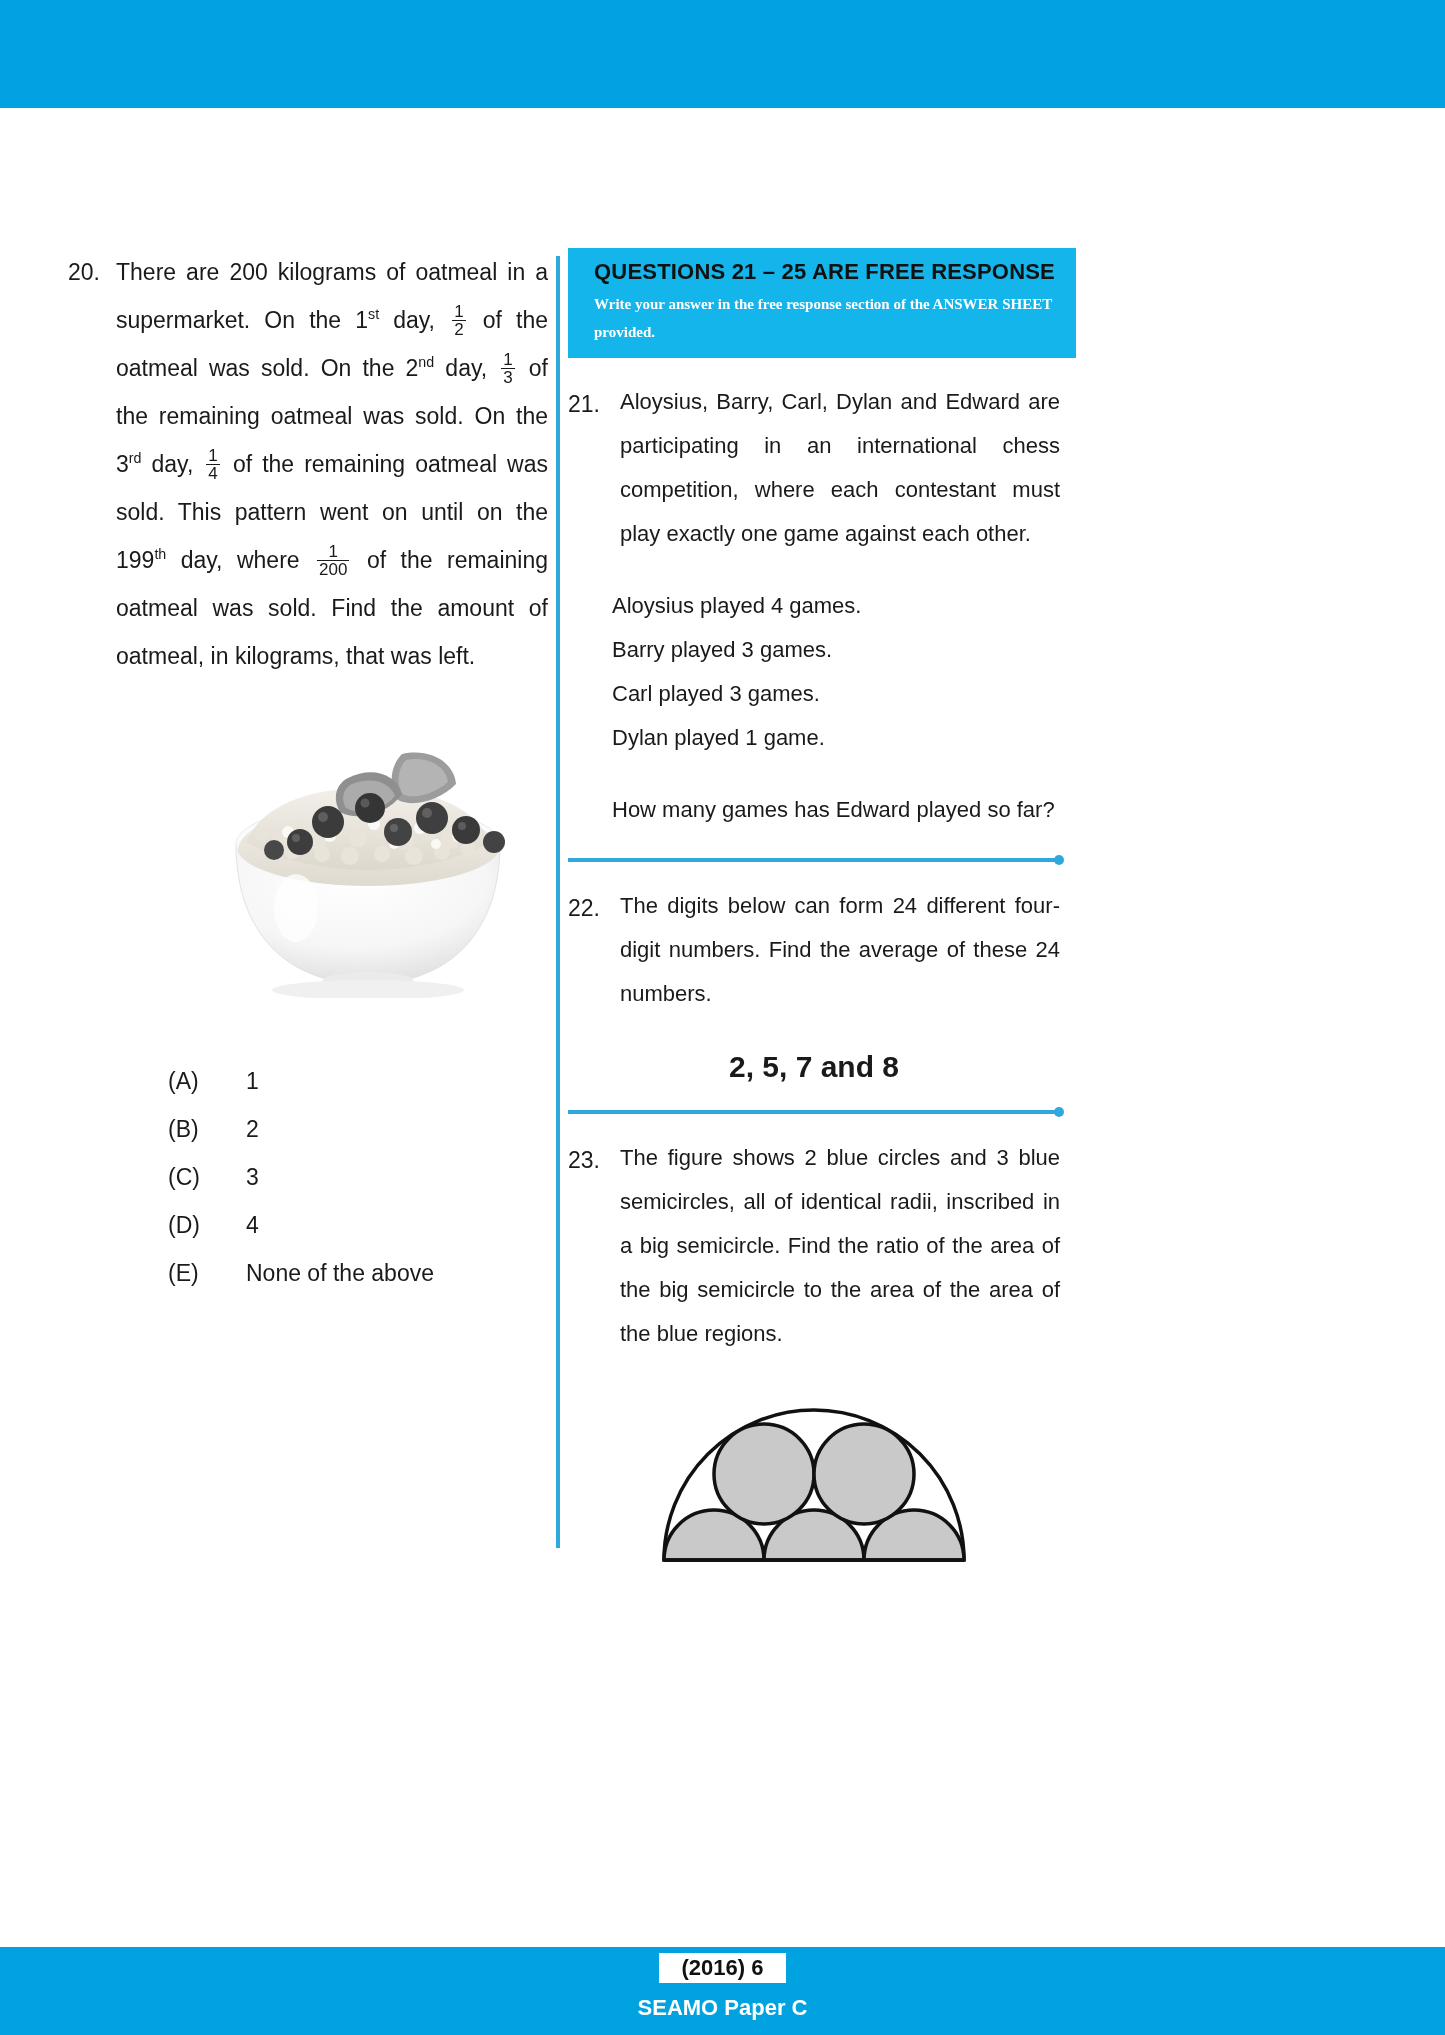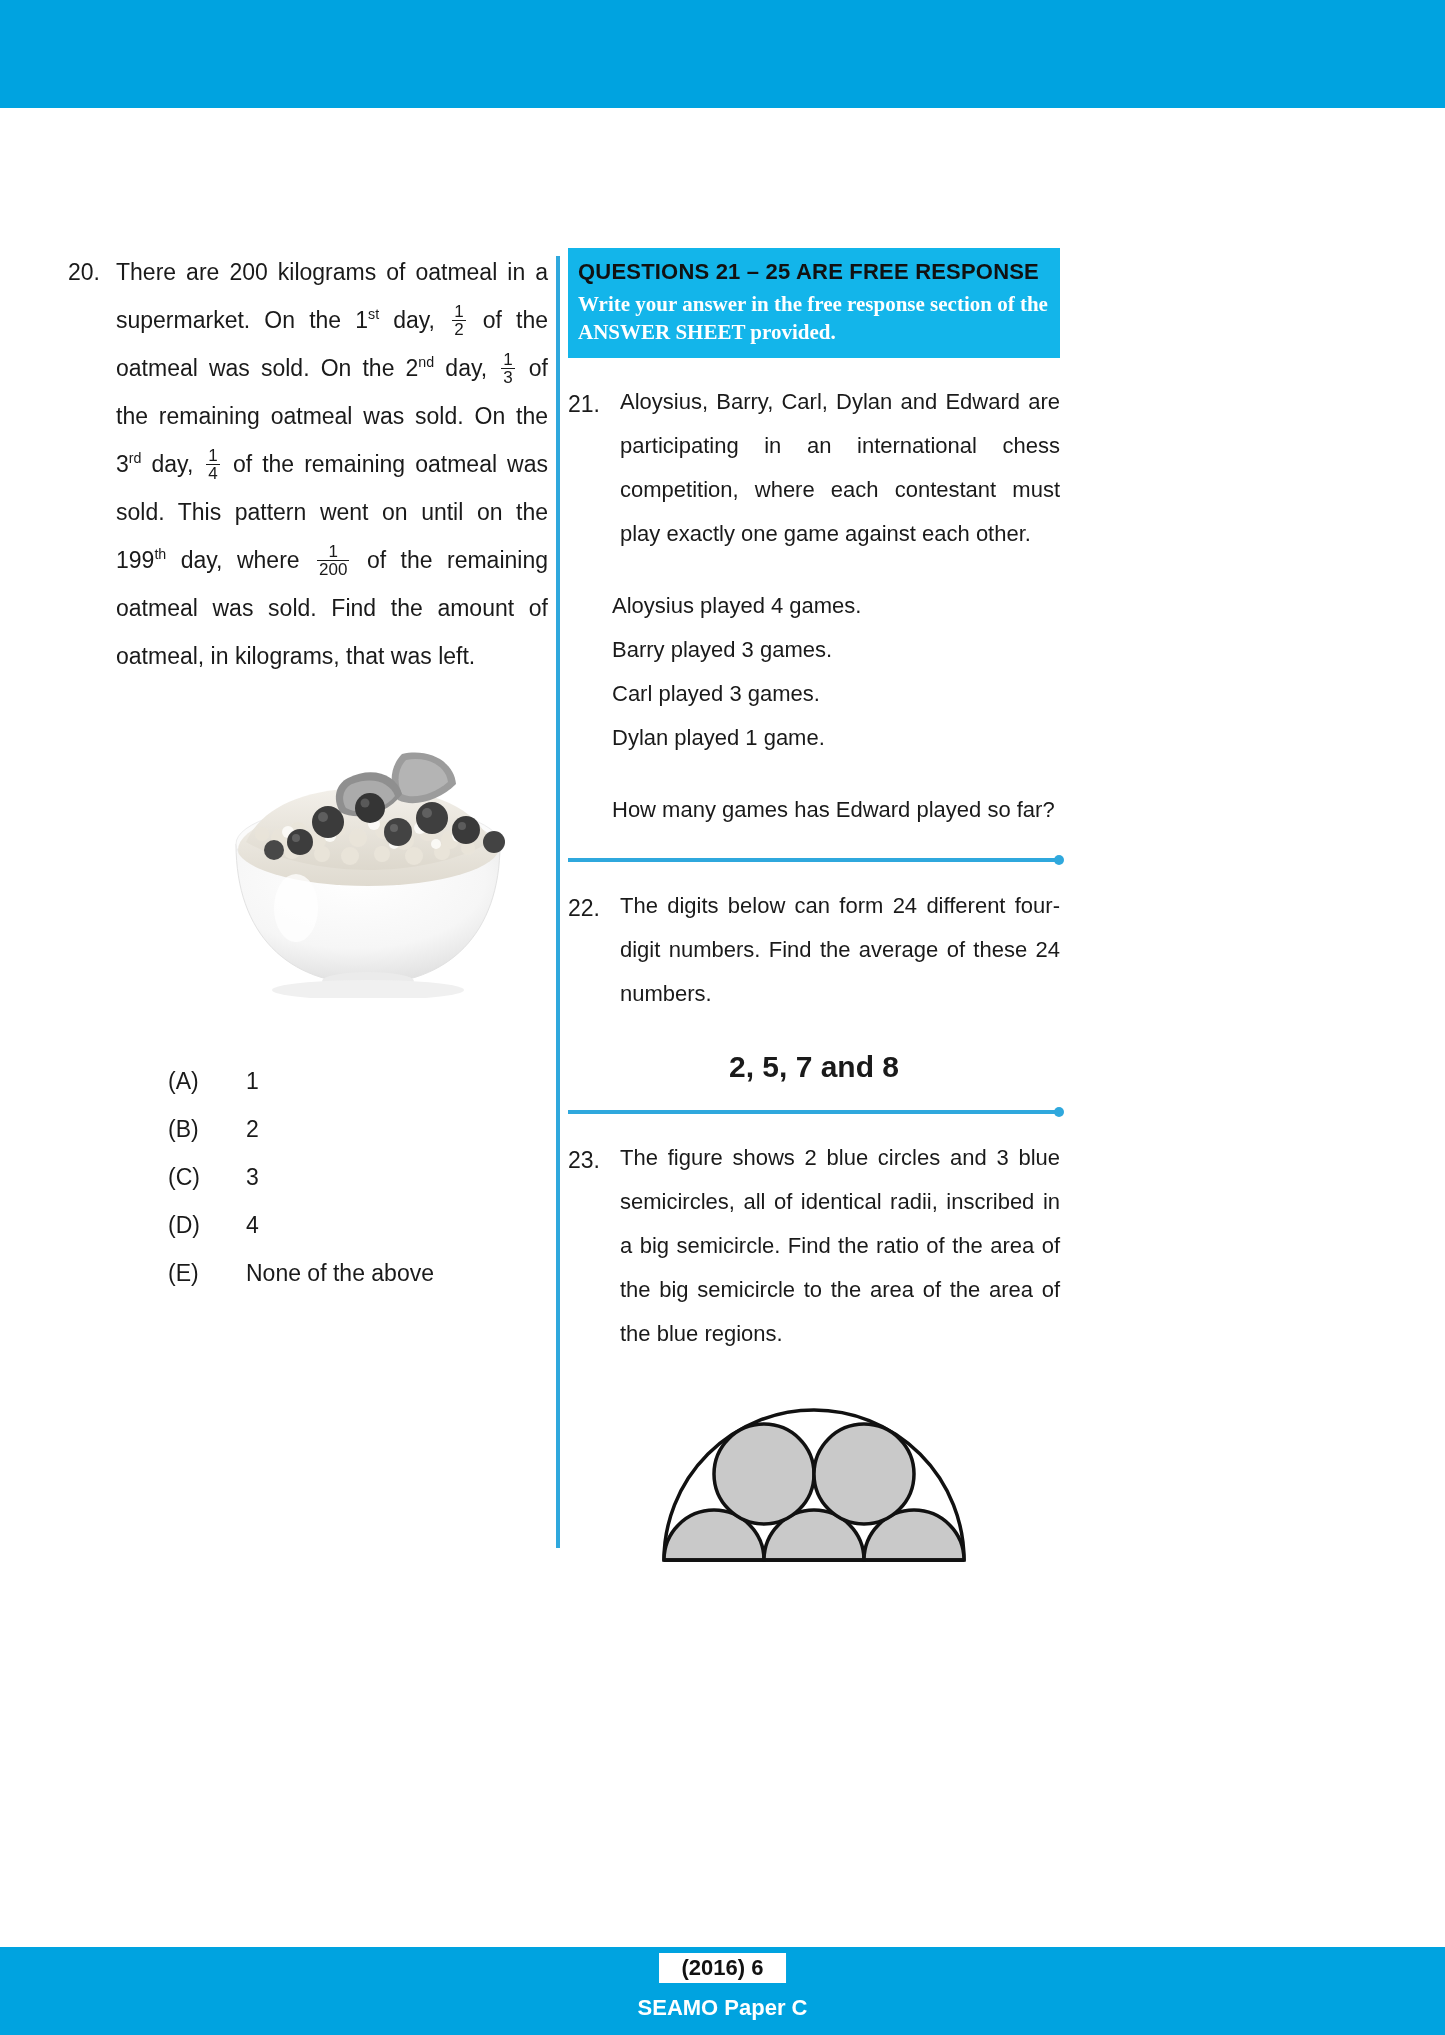--- a/index.html
+++ b/index.html
@@ -64,32 +64,32 @@
   .opt{display:flex;align-items:baseline;height:48px;}
   .opt .lbl{width:78px;flex:0 0 78px;}
   .opt .val{flex:1 1 auto;}
 
   
   .colR{
     position:absolute;left:568px;top:140px;width:492px;
   }
   .notice{
     background:#13B5EA;
-    padding:8px 10px 12px 10px;
+    padding:8px 10px 12px 26px;
     width:472px;
     box-sizing:content-box;
   }
   .notice .line1{
     font-family:"Liberation Sans", sans-serif;
     font-weight:bold;font-size:22px;color:#111;letter-spacing:.2px;
     line-height:32px;
   }
   .notice .line2{
     font-family:"Liberation Serif", serif;
-    font-weight:bold;font-size:21px;color:#ffffff;line-height:28px;
+    font-weight:bold;font-size:15px;color:#ffffff;line-height:28px;
     margin-top:2px;
   }
 
   .qblock{margin-top:22px;}
   .qblock .qrow .qnum{width:52px;flex:0 0 52px;}
   .qblock .qbody{font-size:22px;line-height:44px;}
 
   .plainlines{
     margin-left:44px;font-size:22px;line-height:44px;
   }

